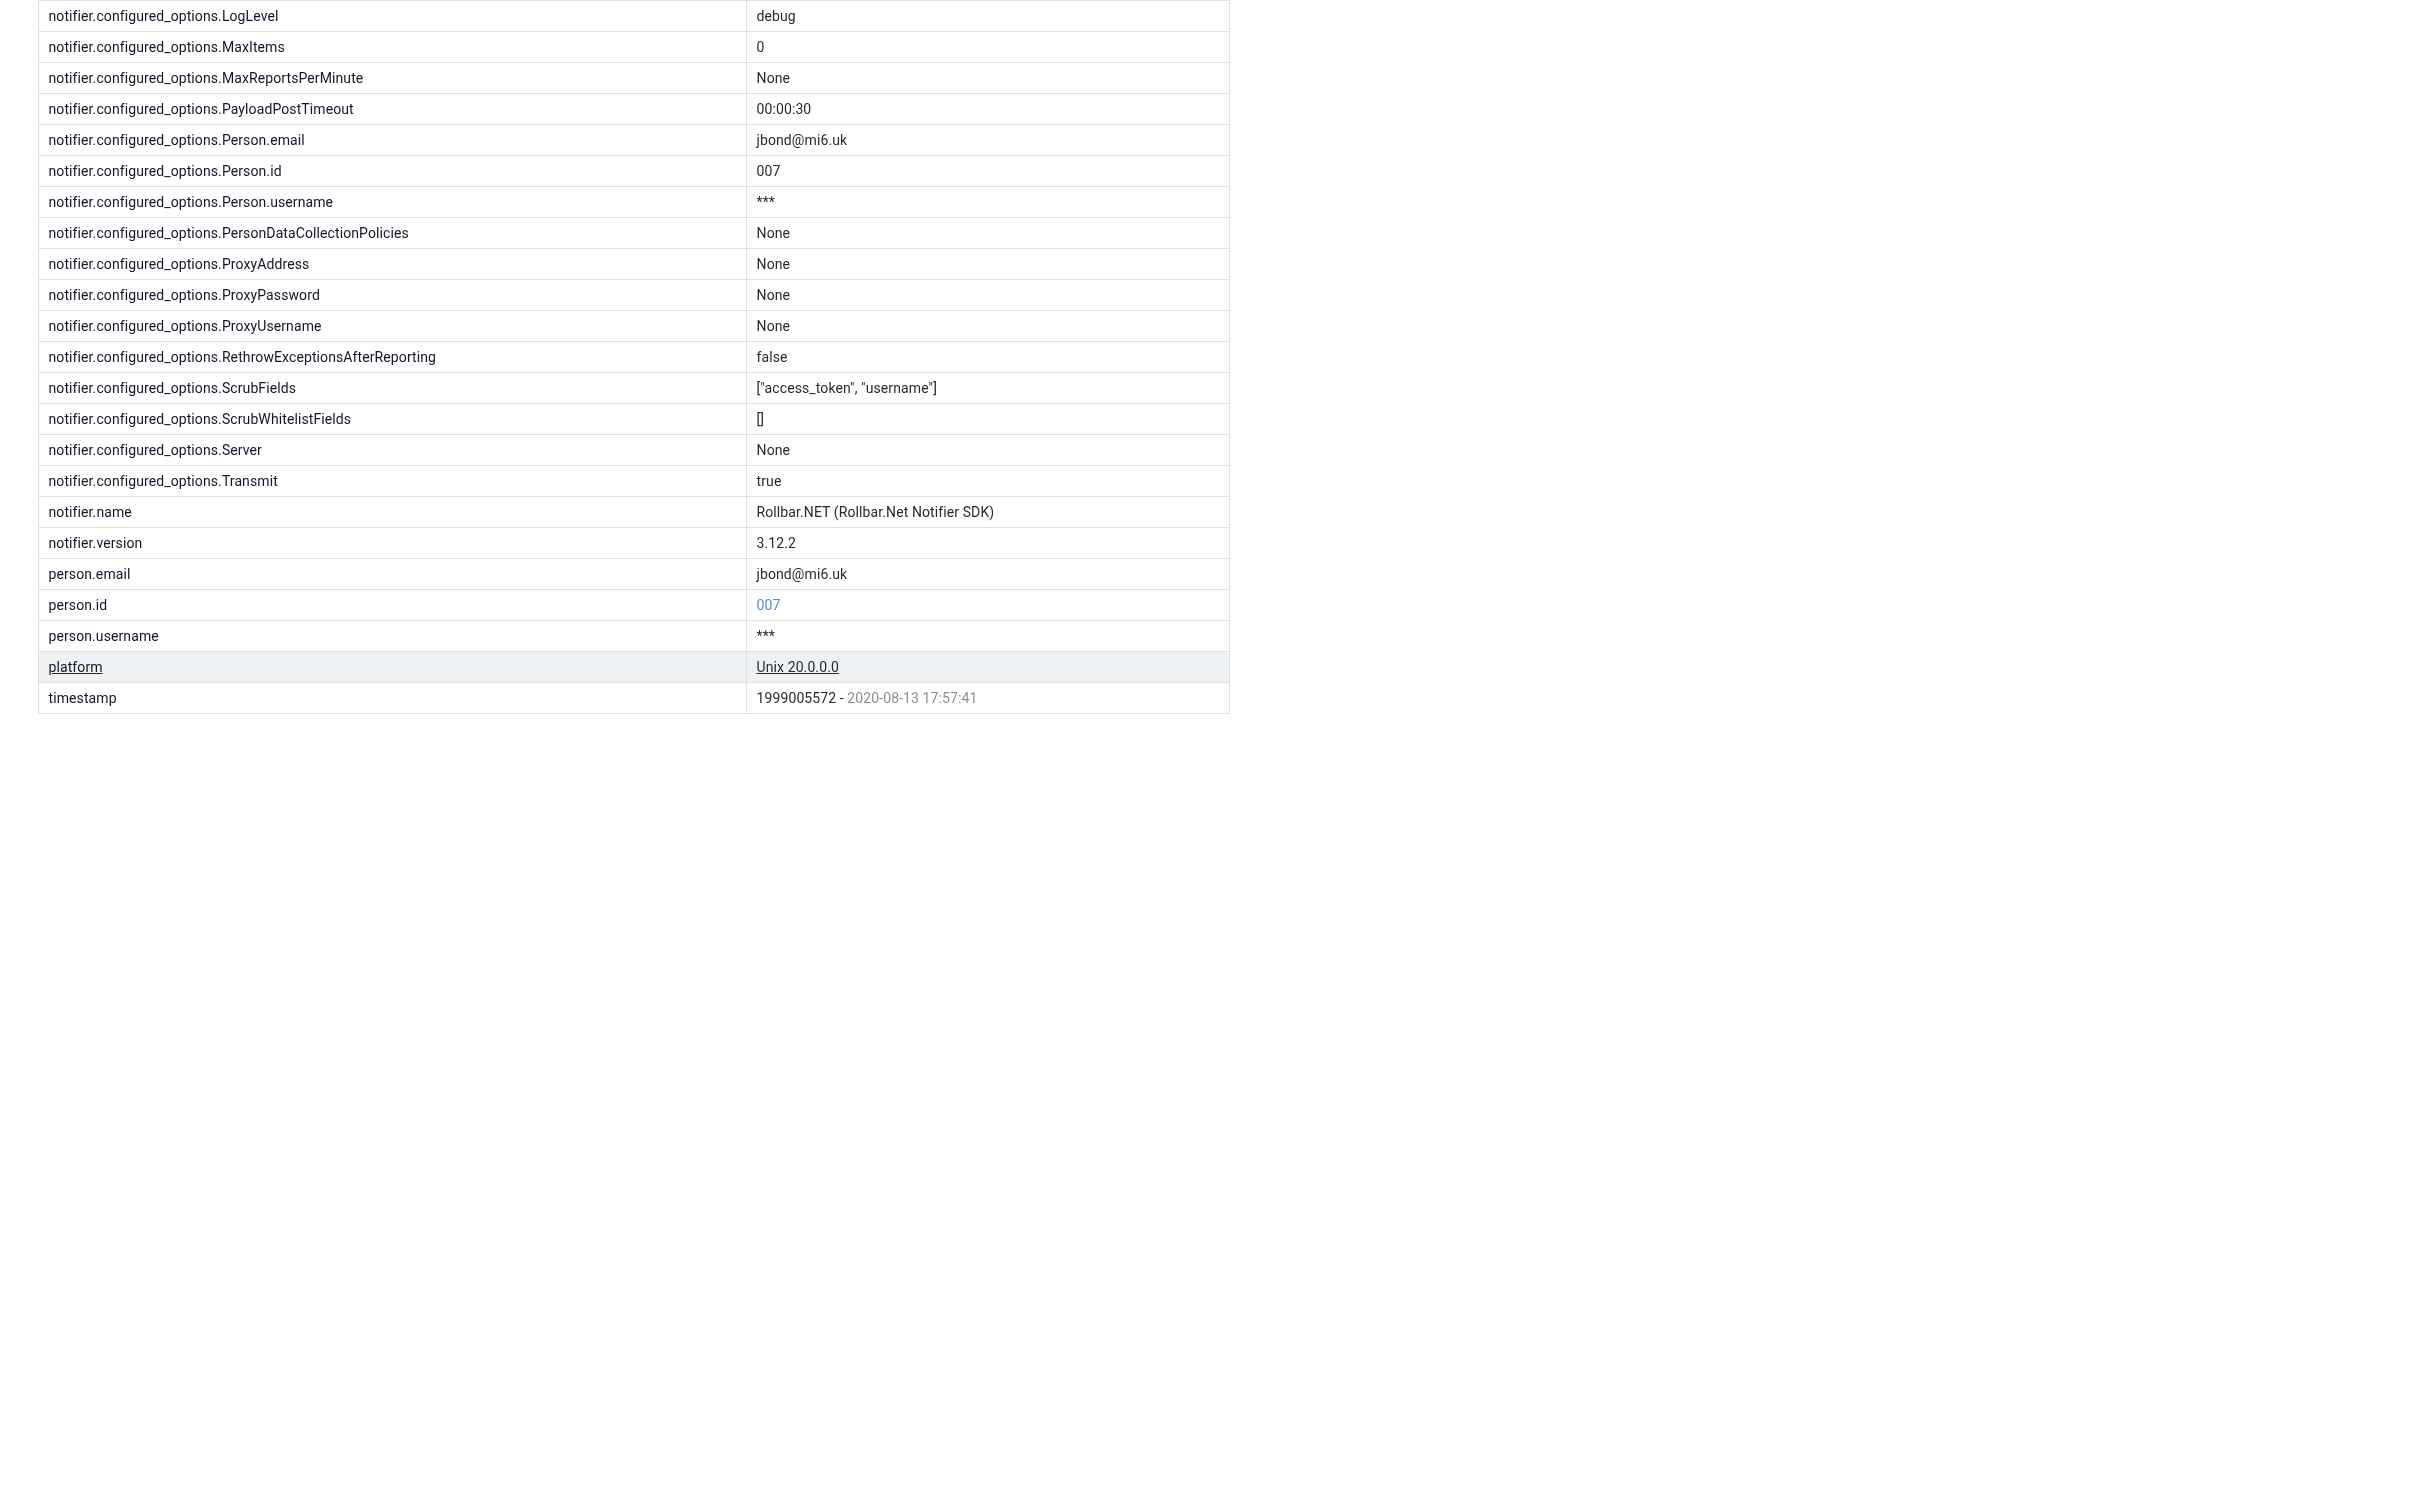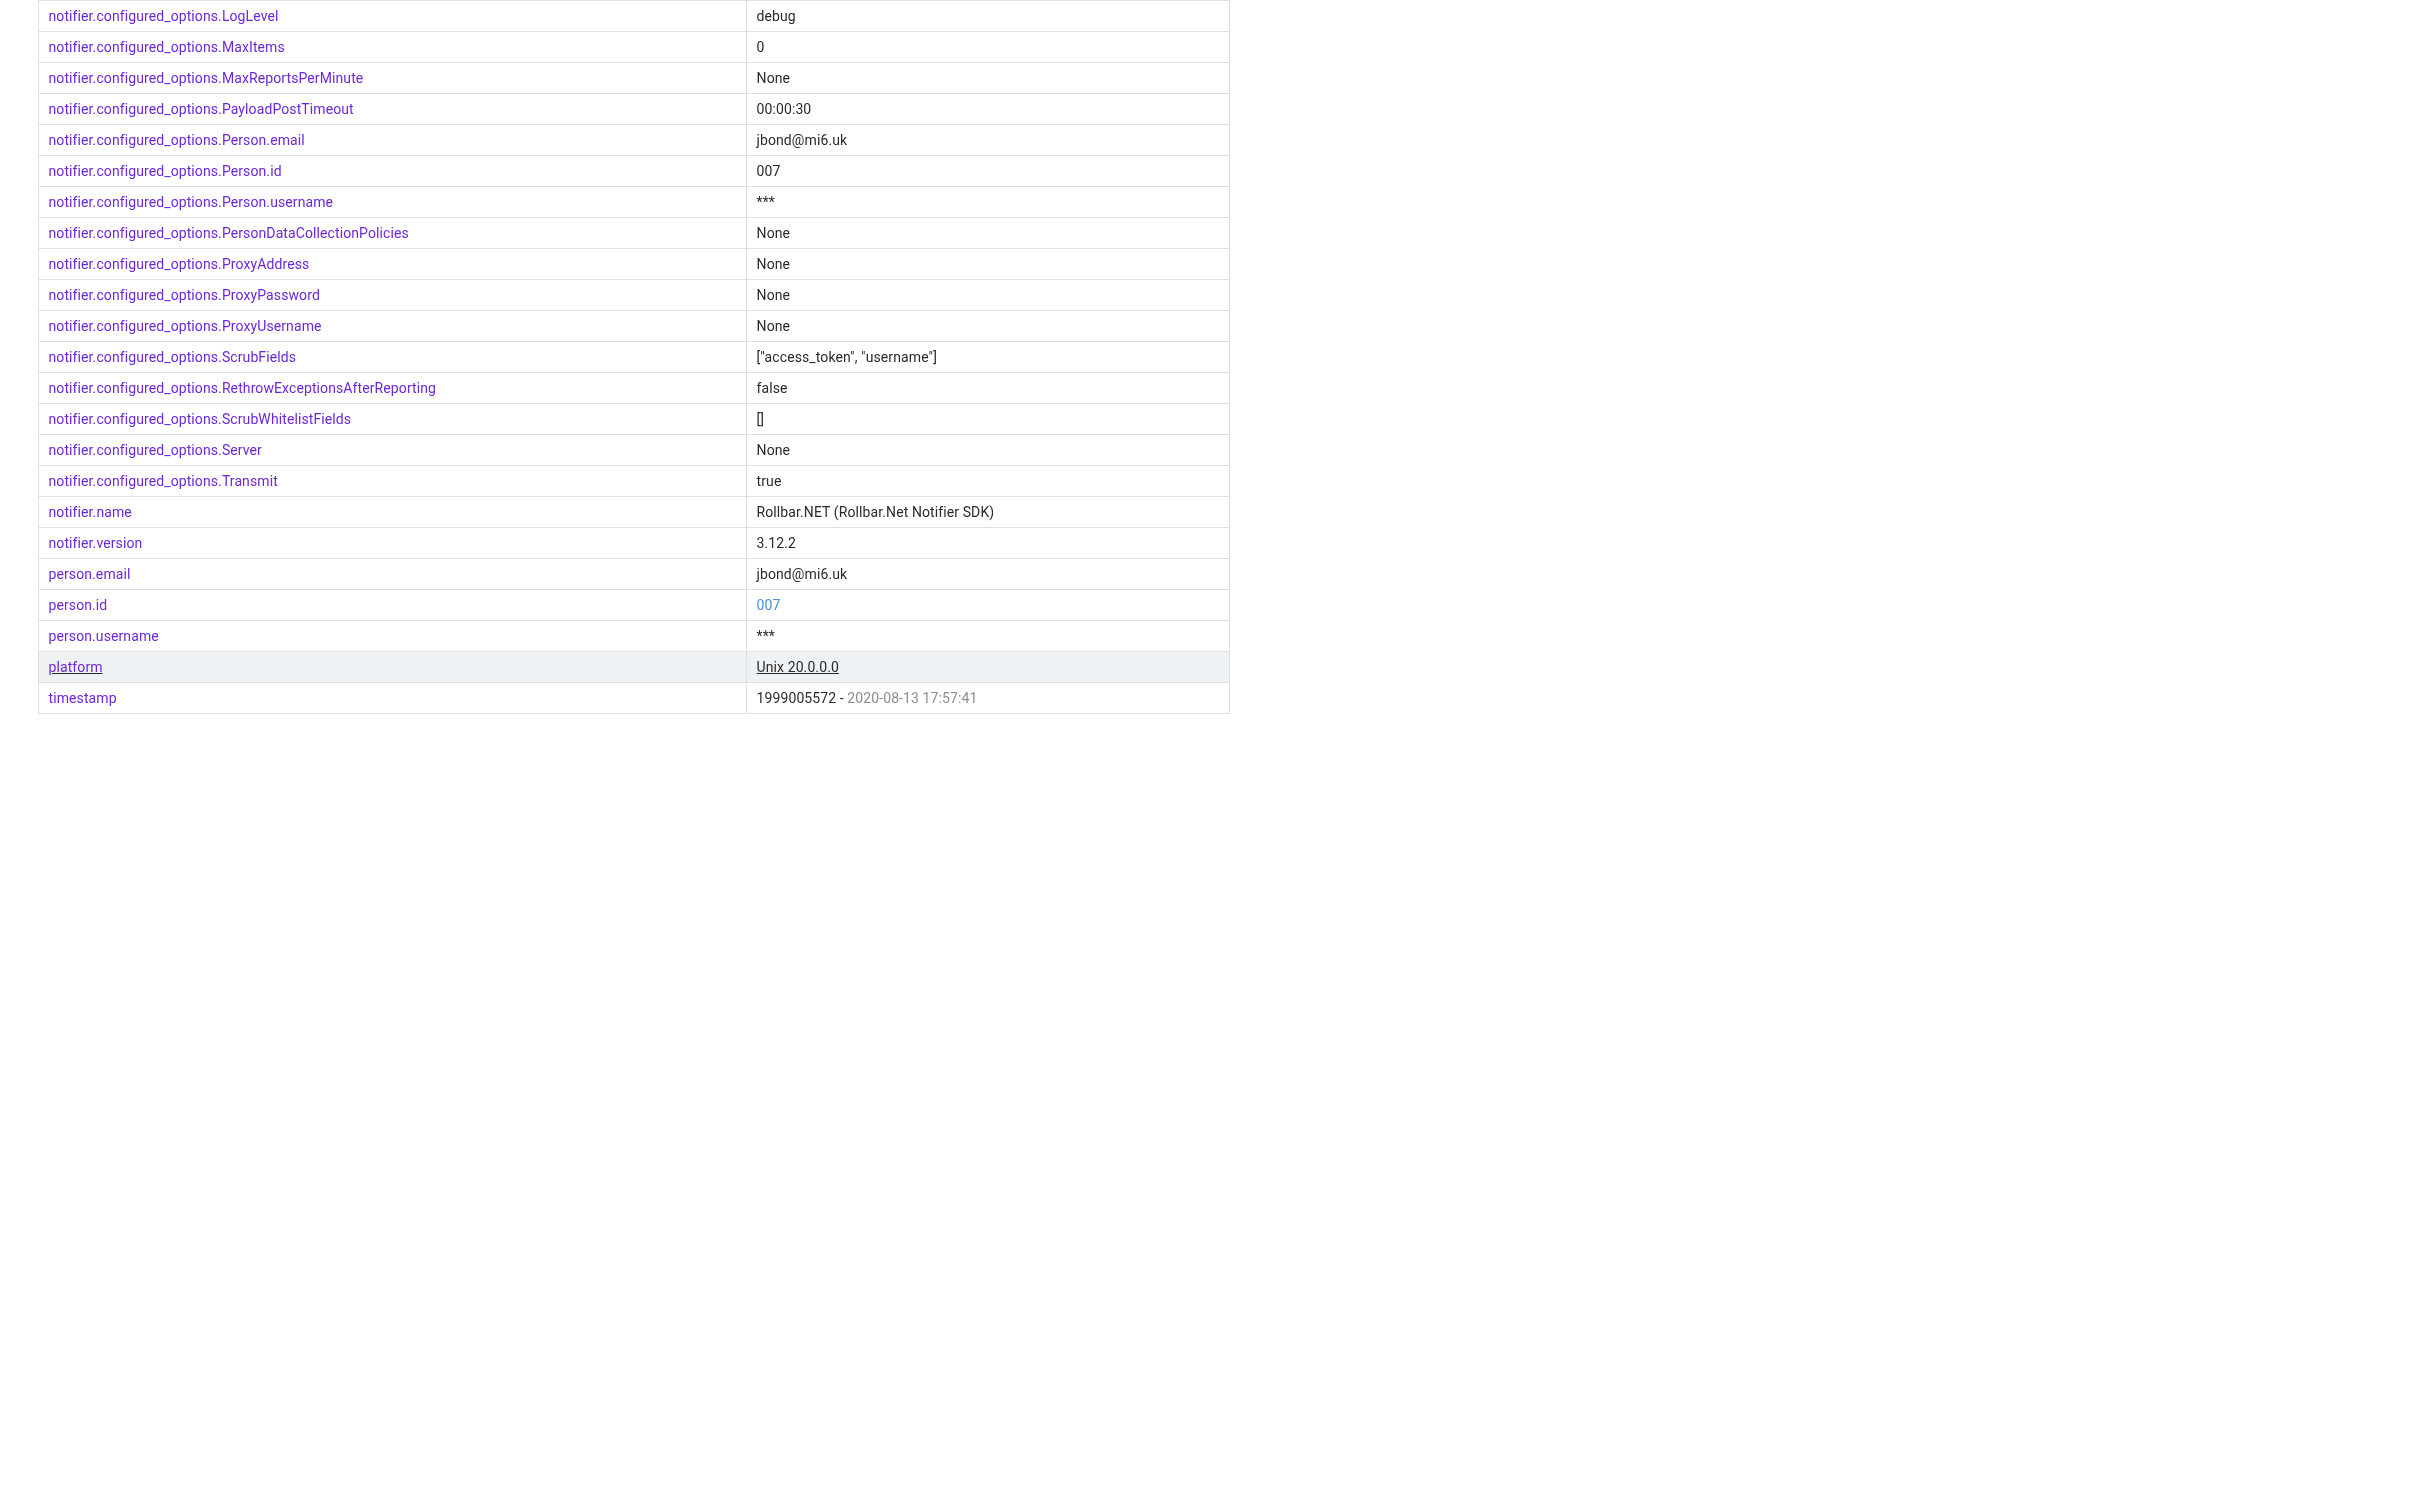--- a/index.html
+++ b/index.html
@@ -27,21 +27,21 @@
       align-items: center;
     }
     .row.highlight {
       background-color: #eef2f5;
       text-decoration: underline;
     }
     .cell-key {
       width: 59.5%;
       padding: 6.6px 9.5px;
       border-right: 0.9px solid #e0e0e0;
-      color: #6d28d9;
+      color: #0f172a;
       letter-spacing: 0.1px;
     }
     .cell-value {
       width: 40.5%;
       padding: 6.6px 9.5px;
       color: #2a2a2a;
       letter-spacing: 0.1px;
     }
     .link {
       color: #4b8fd8;
@@ -92,26 +92,26 @@
     </div>
     <div class="row">
       <div class="cell-key">notifier.configured_options.ProxyPassword</div>
       <div class="cell-value">None</div>
     </div>
     <div class="row">
       <div class="cell-key">notifier.configured_options.ProxyUsername</div>
       <div class="cell-value">None</div>
     </div>
     <div class="row">
+      <div class="cell-key">notifier.configured_options.RethrowExceptionsAfterReporting</div>
+      <div class="cell-value">false</div>
+    </div>
+    <div class="row">
       <div class="cell-key">notifier.configured_options.ScrubFields</div>
       <div class="cell-value">["access_token", "username"]</div>
-    </div>
-    <div class="row">
-      <div class="cell-key">notifier.configured_options.RethrowExceptionsAfterReporting</div>
-      <div class="cell-value">false</div>
     </div>
     <div class="row">
       <div class="cell-key">notifier.configured_options.ScrubWhitelistFields</div>
       <div class="cell-value">[]</div>
     </div>
     <div class="row">
       <div class="cell-key">notifier.configured_options.Server</div>
       <div class="cell-value">None</div>
     </div>
     <div class="row">

